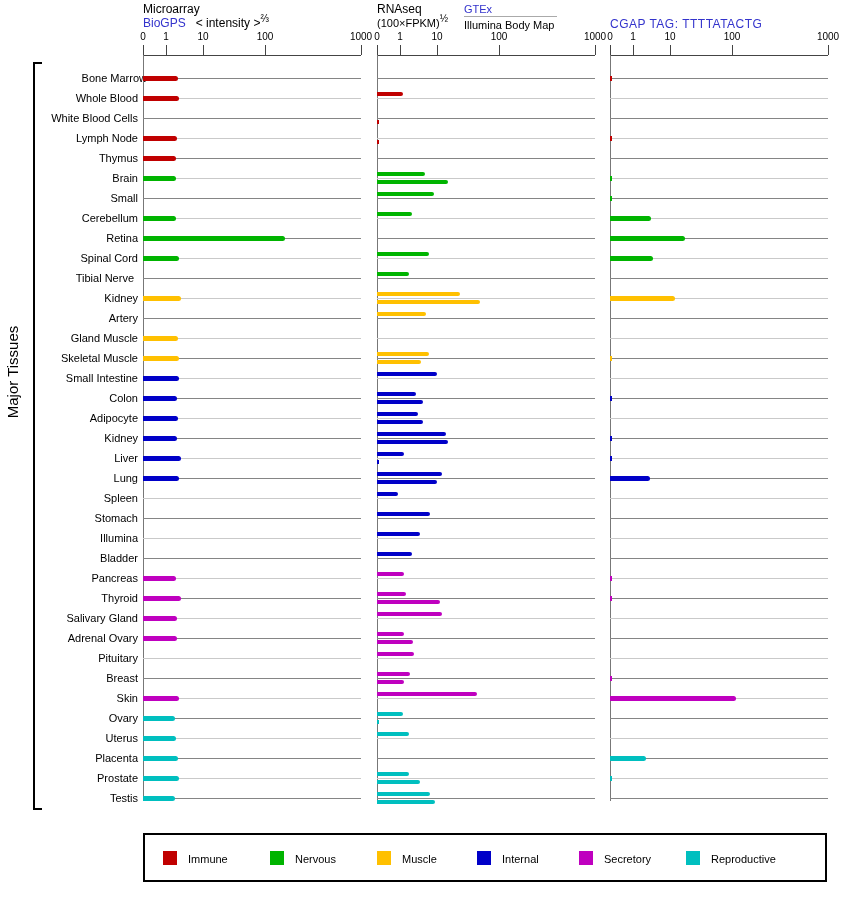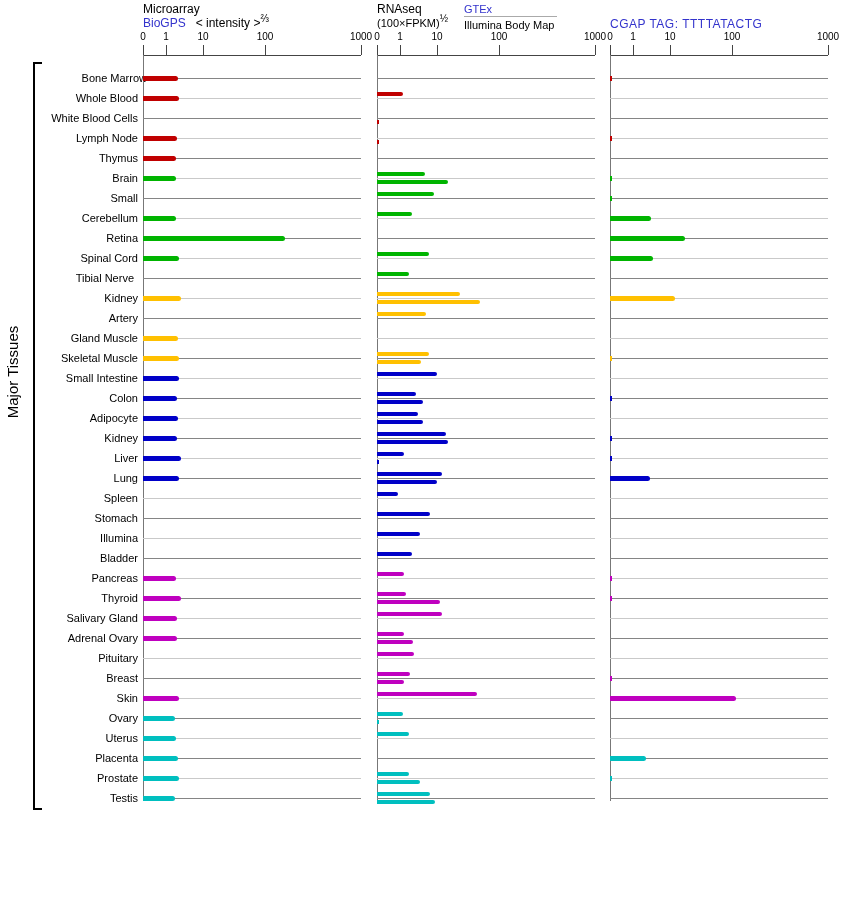--- a/index.html
+++ b/index.html
@@ -319,14 +319,28 @@
       <div style="position: absolute; left: 610px; top: 776px; width: 2px; height: 5px; background: rgb(0, 191, 191);"></div>
       <div class="tissue-label" style="position: absolute; left: 36px; top: 790px; width: 102px;">Testis</div>
       <div style="position: absolute; left: 143px; top: 798px; width: 218px; height: 1px; background: rgb(133, 133, 133);"></div>
       <div style="position: absolute; left: 377px; top: 798px; width: 218px; height: 1px; background: rgb(133, 133, 133);"></div>
       <div style="position: absolute; left: 610px; top: 798px; width: 218px; height: 1px; background: rgb(133, 133, 133);"></div>
       <div style="position: absolute; left: 143px; top: 796px; width: 32px; height: 5px; background: rgb(0, 191, 191); border-radius: 0px 3px 3px 0px;"></div>
       <div style="position: absolute; left: 377px; top: 792px; width: 53px; height: 4px; background: rgb(0, 191, 191); border-radius: 0px 3px 3px 0px;"></div>
       <div style="position: absolute; left: 377px; top: 800px; width: 58px; height: 4px; background: rgb(0, 191, 191); border-radius: 0px 3px 3px 0px;"></div>
     </div>
 
+  <div class="legend-box" id="legend">
+      <div style="position: absolute; top: 16px; width: 14px; height: 14px; left: 18px; background: rgb(192, 0, 0);"></div>
+      <div class="legend-label" style="left: 43px; top: 17px;">Immune</div>
+      <div style="position: absolute; top: 16px; width: 14px; height: 14px; left: 125px; background: rgb(0, 180, 0);"></div>
+      <div class="legend-label" style="left: 150px; top: 17px;">Nervous</div>
+      <div style="position: absolute; top: 16px; width: 14px; height: 14px; left: 232px; background: rgb(255, 192, 0);"></div>
+      <div class="legend-label" style="left: 257px; top: 17px;">Muscle</div>
+      <div style="position: absolute; top: 16px; width: 14px; height: 14px; left: 332px; background: rgb(0, 0, 200);"></div>
+      <div class="legend-label" style="left: 357px; top: 17px;">Internal</div>
+      <div style="position: absolute; top: 16px; width: 14px; height: 14px; left: 434px; background: rgb(191, 0, 191);"></div>
+      <div class="legend-label" style="left: 459px; top: 17px;">Secretory</div>
+      <div style="position: absolute; top: 16px; width: 14px; height: 14px; left: 541px; background: rgb(0, 191, 191);"></div>
+      <div class="legend-label" style="left: 566px; top: 17px;">Reproductive</div>
+    </div>
 
 </div>
 
 </body></html>

